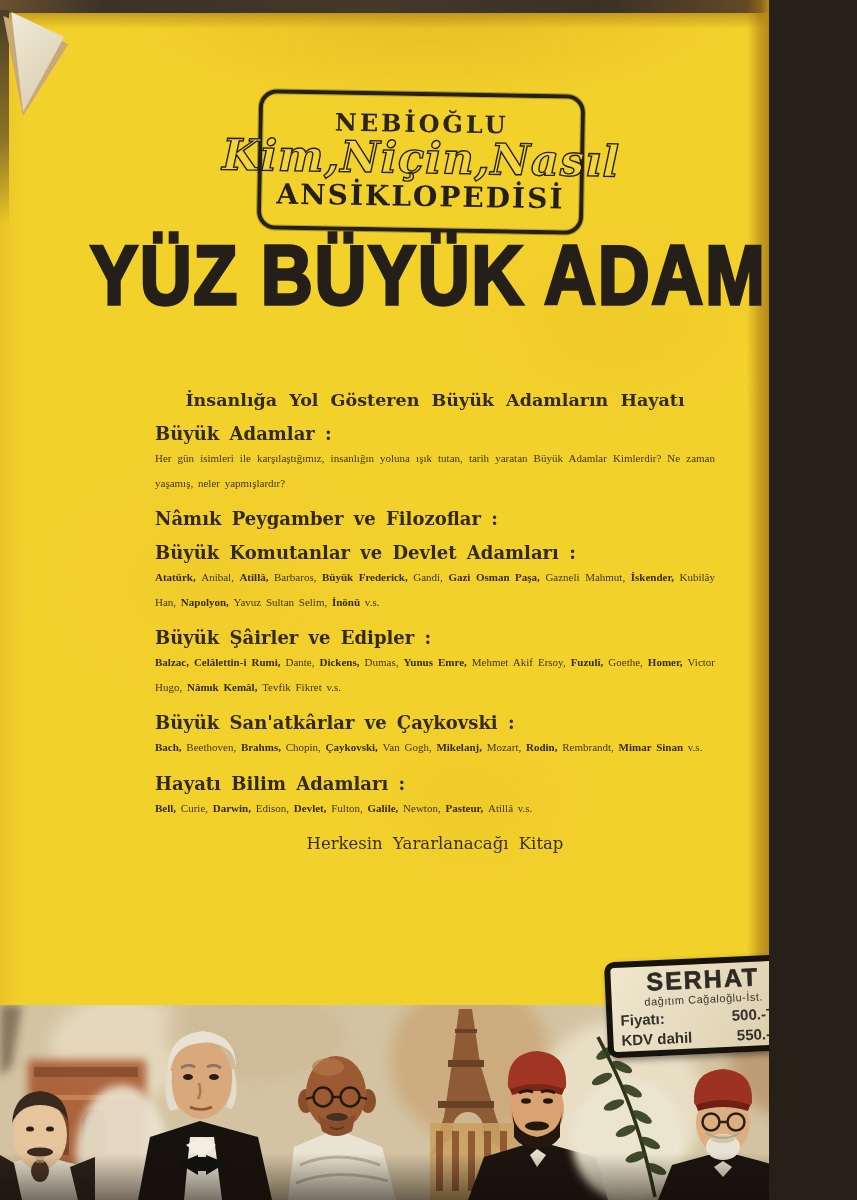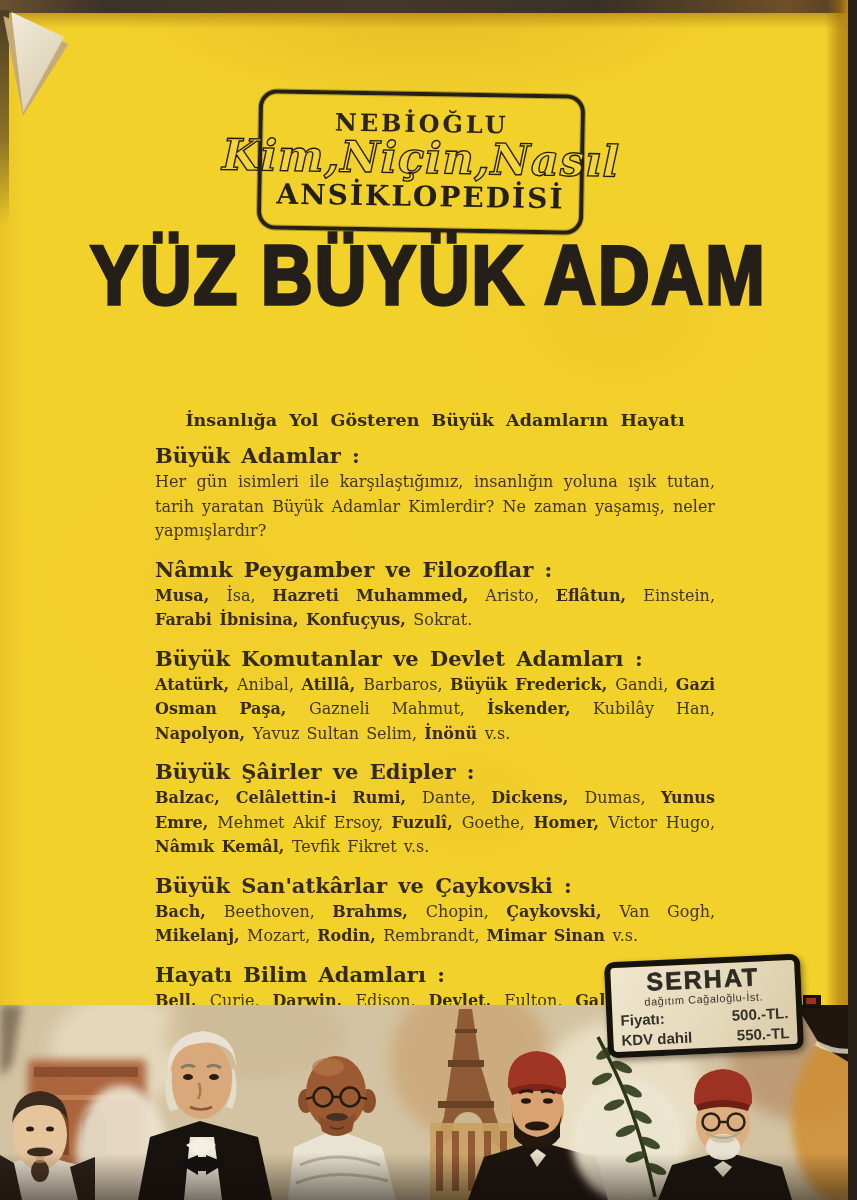--- a/index.html
+++ b/index.html
@@ -1,16 +1,16 @@
 <!DOCTYPE html>
 <html><head>
 <meta charset="utf-8">
 <style>
   html,body{margin:0;padding:0;background:#262019;}
-  .page{position:relative;width:848px;height:1200px;overflow:hidden;
+  .page{position:relative;width:769px;height:1200px;overflow:hidden;
         font-family:"DejaVu Serif",serif;background:#f2d02b;}
 
   
   .cover-yellow{position:absolute;left:0;top:0;width:857px;height:1005px;
     background:
       radial-gradient(ellipse 260px 170px at 72% 32%, rgba(214,160,30,.12), transparent 70%),
       radial-gradient(ellipse 300px 220px at 25% 58%, rgba(216,166,40,.10), transparent 70%),
       radial-gradient(ellipse 200px 140px at 55% 80%, rgba(205,150,25,.10), transparent 70%),
       radial-gradient(ellipse 420px 120px at 50% 2%, rgba(190,135,20,.22), transparent 75%),
       linear-gradient(90deg, rgba(190,140,25,.18) 0, transparent 3%, transparent 96%, rgba(170,115,18,.35) 100%),
@@ -42,26 +42,26 @@
   .logo-type{font-family:"DejaVu Serif",serif;font-weight:bold;font-size:28px;
     letter-spacing:2px;color:#241f17;line-height:1.05;margin-top:1px;}
 
   
   .main-title{position:absolute;left:0;top:228px;width:857px;text-align:center;
     font-family:"Liberation Sans",sans-serif;font-weight:bold;font-size:70px;
     color:#241f18;-webkit-text-stroke:3px #241f18;letter-spacing:2px;
     transform:scale(1.02,1.18);transform-origin:center top;white-space:nowrap;}
 
   
-  .text-col{position:absolute;left:155px;top:410px;width:560px;color:#3a2f1f;}
+  .text-col{position:absolute;left:155px;top:390px;width:560px;color:#3a2f1f;}
   .tagline{font-weight:bold;font-size:17.5px;text-align:center;word-spacing:6px;
     color:#342a1b;margin:0 0 6px 0;}
   .section{margin-top:13px;}
-  .sec-heading{font-weight:bold;font-size:21px;word-spacing:4px;color:#342a1b;margin-bottom:2px;}
-  .sec-body{margin:0;font-size:16px;line-height:24.5px;text-align:justify;word-spacing:2px;color:#40351f;}
+  .sec-heading{font-weight:bold;font-size:18px;word-spacing:4px;color:#342a1b;margin-bottom:2px;}
+  .sec-body{margin:0;font-size:11px;line-height:24.5px;text-align:justify;word-spacing:2px;color:#40351f;font-family:Liberation Serif, serif;}
   .sec-body .bold-name{font-weight:bold;color:#372b16;}
   .footer-line{margin-top:14px;text-align:center;font-size:16.5px;word-spacing:5px;color:#3a2f1f;}
 
   
   .illustration{position:absolute;left:0;top:1005px;width:857px;height:195px;}
   .illustration svg{display:block;width:857px;height:195px;}
 
   
   .sticker{position:absolute;left:606px;top:958px;width:196px;height:96px;
     transform:rotate(-2.6deg);background:
@@ -104,21 +104,20 @@
 
   <div class="text-col">
     <p class="tagline">İnsanlığa Yol Gösteren Büyük Adamların Hayatı</p>
     <div>
         <div class="section">
           <div class="sec-heading">Büyük Adamlar :</div>
           <p class="sec-body"><span>Her gün isimleri ile karşılaştığımız, insanlığın yoluna ışık tutan, tarih yaratan Büyük Adamlar Kimlerdir? Ne zaman yaşamış, neler yapmışlardır?</span></p>
         </div>
         <div class="section">
           <div class="sec-heading">Nâmık Peygamber ve Filozoflar :</div>
-          <p class="sec-body"><span class="bold-name">Musa, </span><span>İsa, </span><span class="bold-name">Hazreti Muhammed, </span><span>Aristo, </span><span class="bold-name">Eflâtun, </span><span>Einstein, </span><span class="bold-name">Farabi İbnisina, </span><span class="bold-name">Konfuçyus, </span><span>Sokrat.</span></p>
         </div>
         <div class="section">
           <div class="sec-heading">Büyük Komutanlar ve Devlet Adamları :</div>
           <p class="sec-body"><span class="bold-name">Atatürk, </span><span>Anibal, </span><span class="bold-name">Atillâ, </span><span>Barbaros, </span><span class="bold-name">Büyük Frederick, </span><span>Gandi, </span><span class="bold-name">Gazi Osman Paşa, </span><span>Gazneli Mahmut, </span><span class="bold-name">İskender, </span><span>Kubilây Han, </span><span class="bold-name">Napolyon, </span><span>Yavuz Sultan Selim, </span><span class="bold-name">İnönü </span><span>v.s.</span></p>
         </div>
         <div class="section">
           <div class="sec-heading">Büyük Şâirler ve Edipler :</div>
           <p class="sec-body"><span class="bold-name">Balzac, </span><span class="bold-name">Celâlettin-i Rumi, </span><span>Dante, </span><span class="bold-name">Dickens, </span><span>Dumas, </span><span class="bold-name">Yunus Emre, </span><span>Mehmet Akif Ersoy, </span><span class="bold-name">Fuzulî, </span><span>Goethe, </span><span class="bold-name">Homer, </span><span>Victor Hugo, </span><span class="bold-name">Nâmık Kemâl, </span><span>Tevfik Fikret </span><span>v.s.</span></p>
         </div>
         <div class="section">

